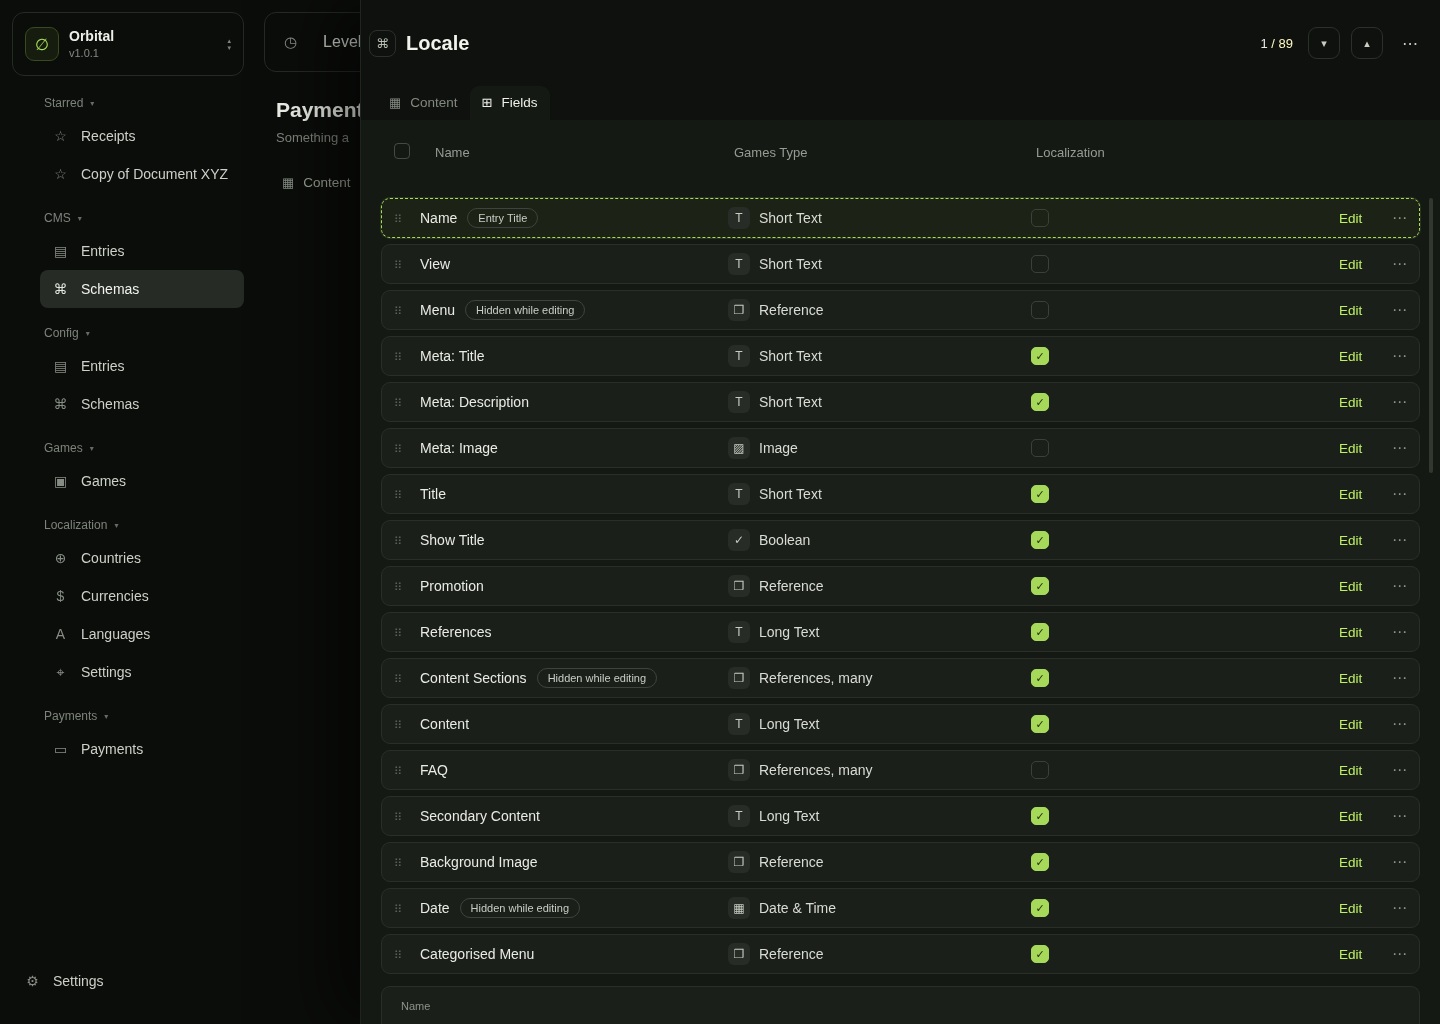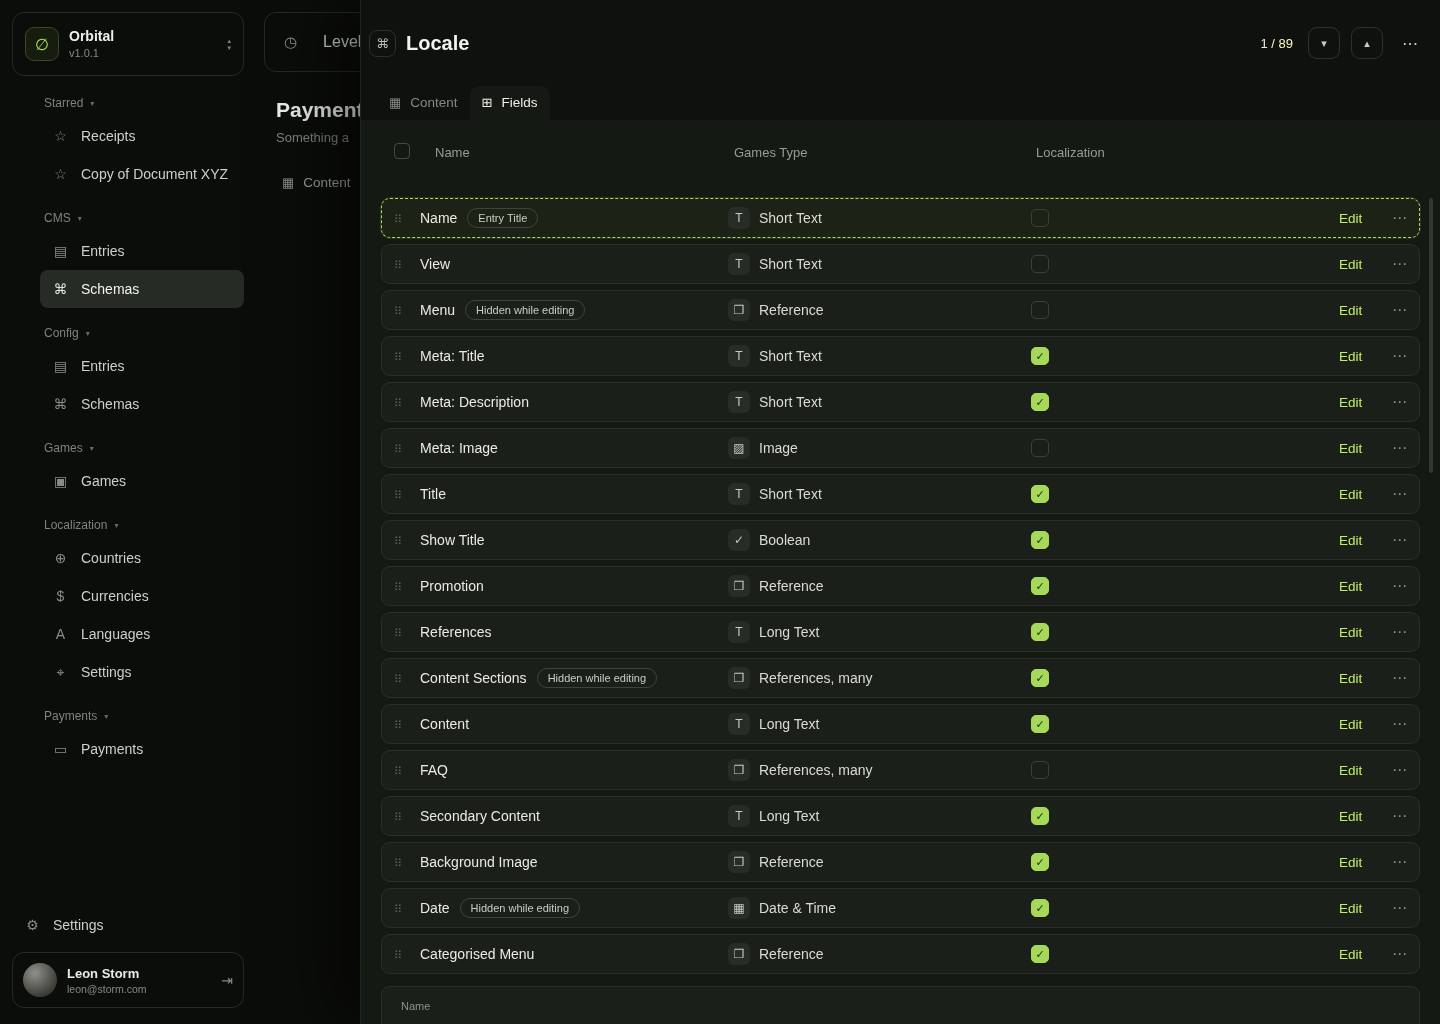--- a/index.html
+++ b/index.html
@@ -185,28 +185,20 @@
         </div>
       </nav>
 
     <div class="sb-spacer"></div>
 
     <div class="side-item settings">
       <span class="icon">⚙</span>
       <span>Settings</span>
     </div>
 
-    <div class="user-card">
-      <div class="avatar"></div>
-      <div class="user-meta">
-        <div class="user-name">Leon Storm</div>
-        <div class="user-email">leon@storm.com</div>
-      </div>
-      <span class="logout">⇥</span>
-    </div>
   </aside>
 
   <main class="bg-panel">
     <div class="recent-card">
       <span class="icon">◷</span>
       <span class="recent-label">Level</span>
     </div>
     <h1 class="bg-title">Payments</h1>
     <p class="bg-sub">Something a</p>
     <div class="bg-item">

